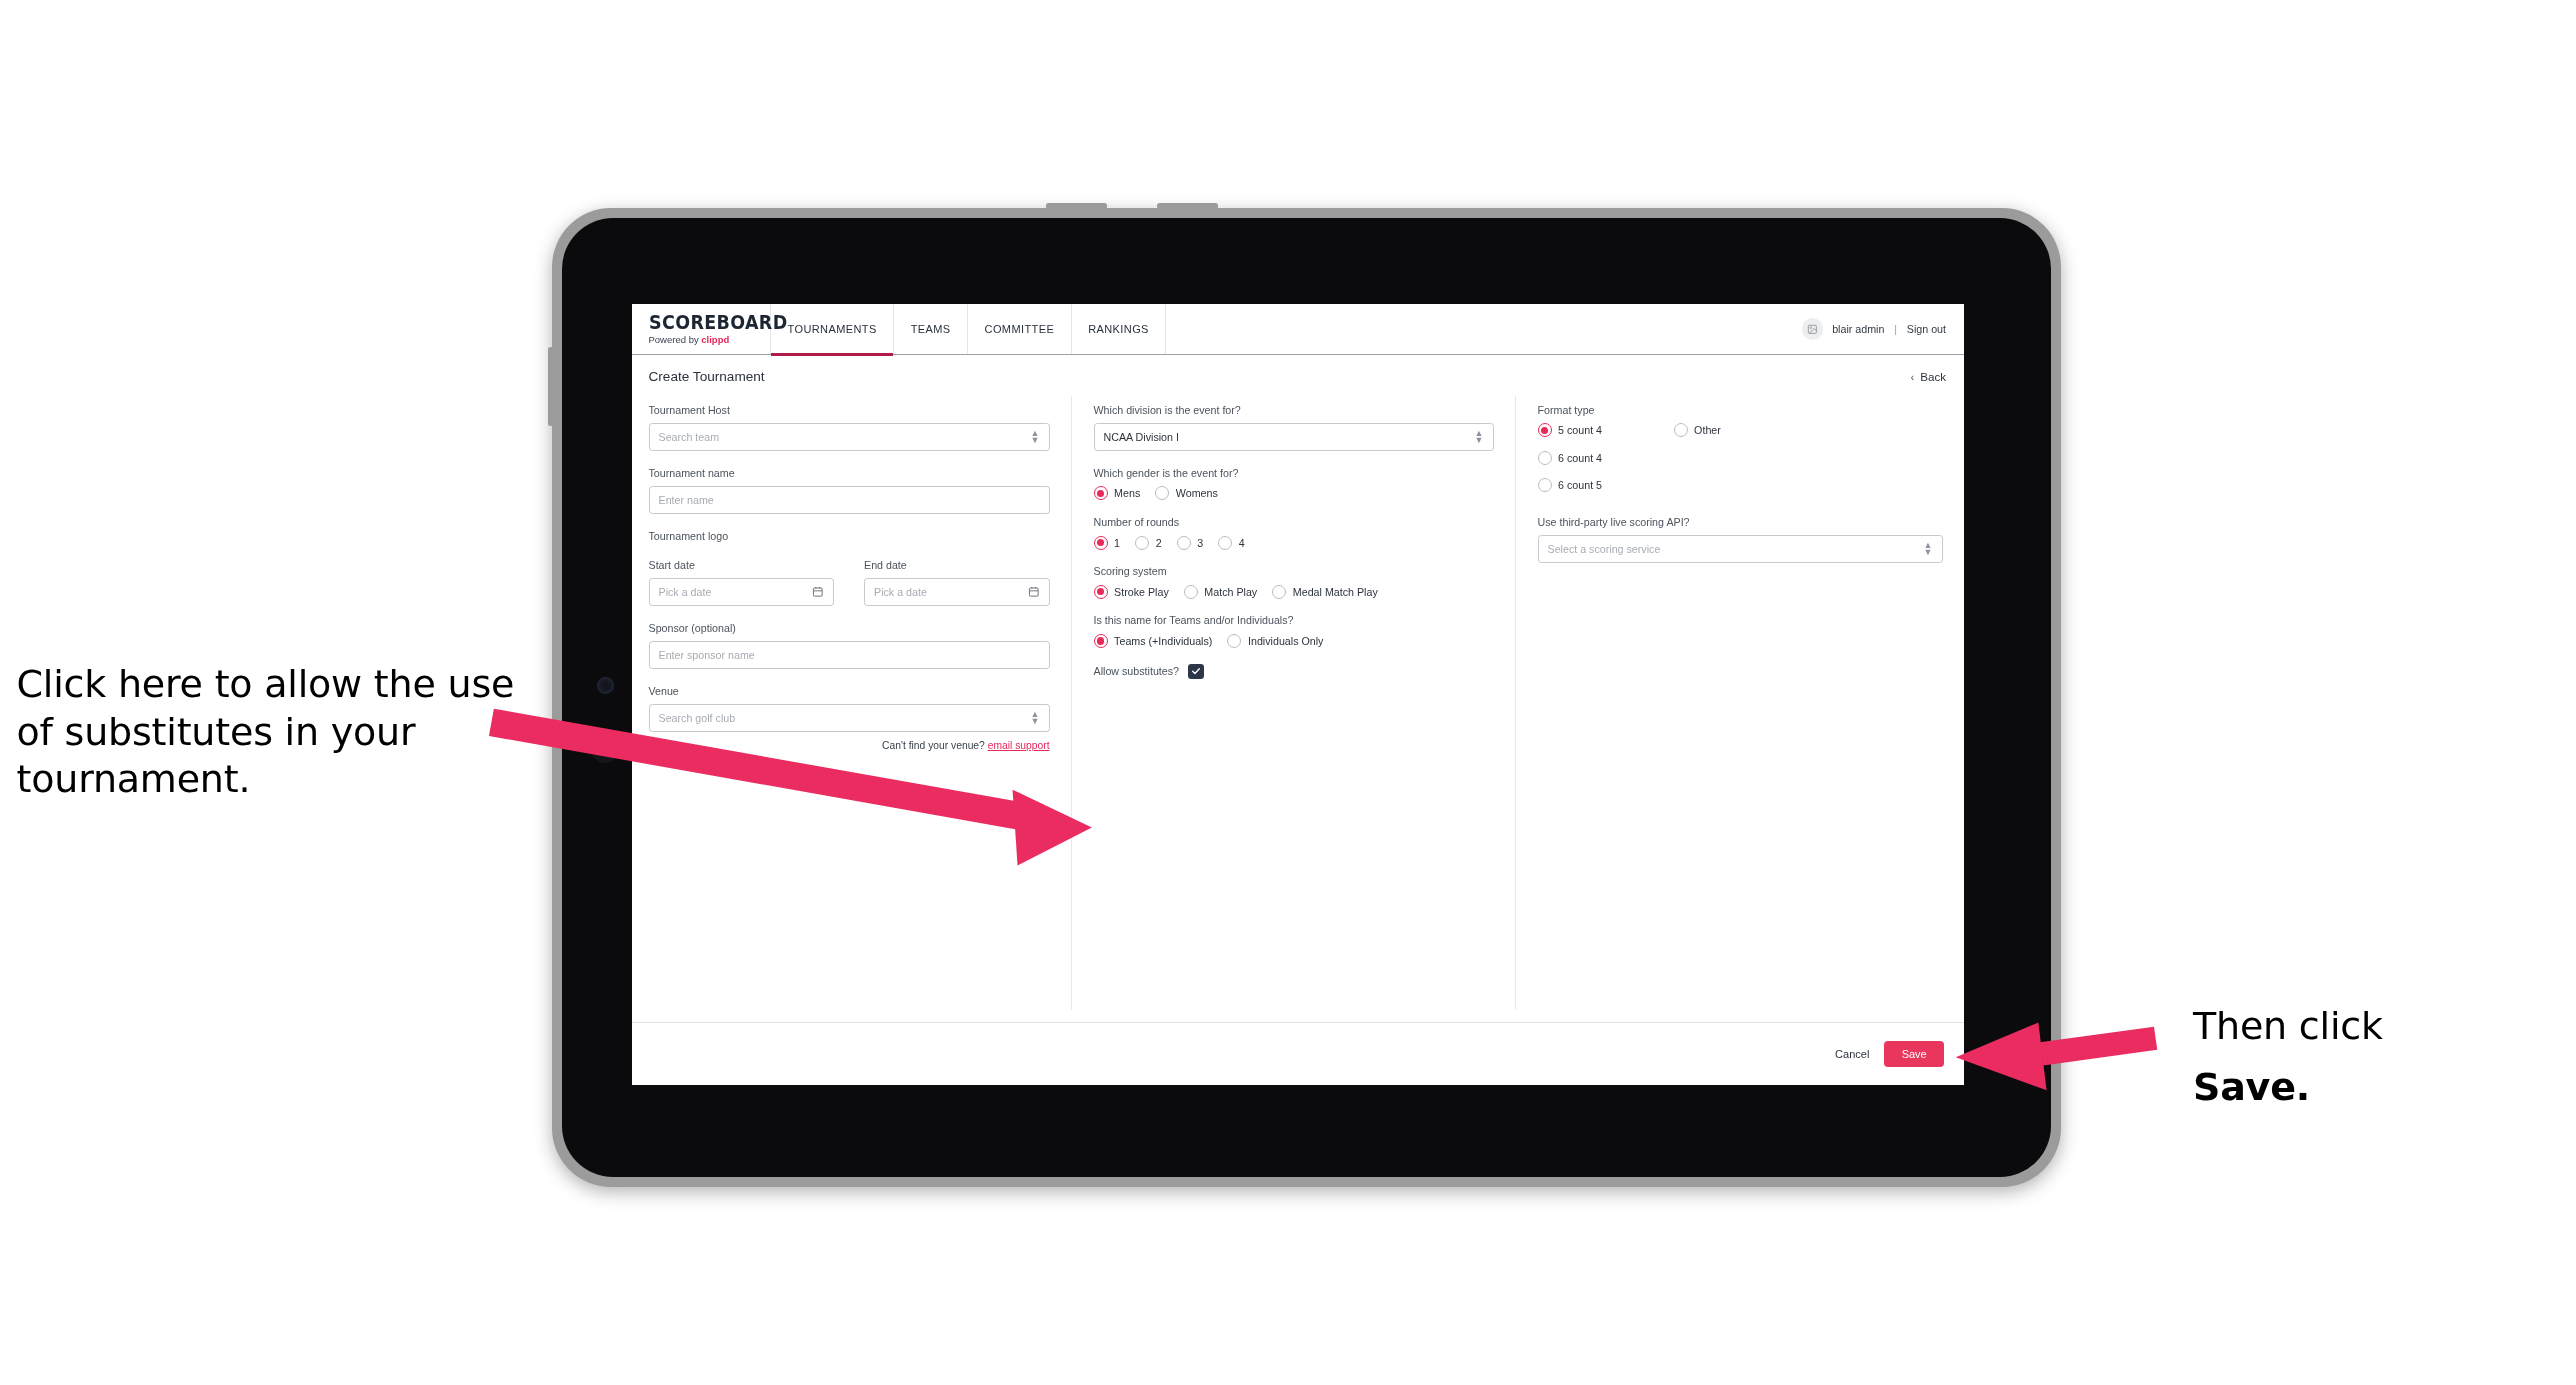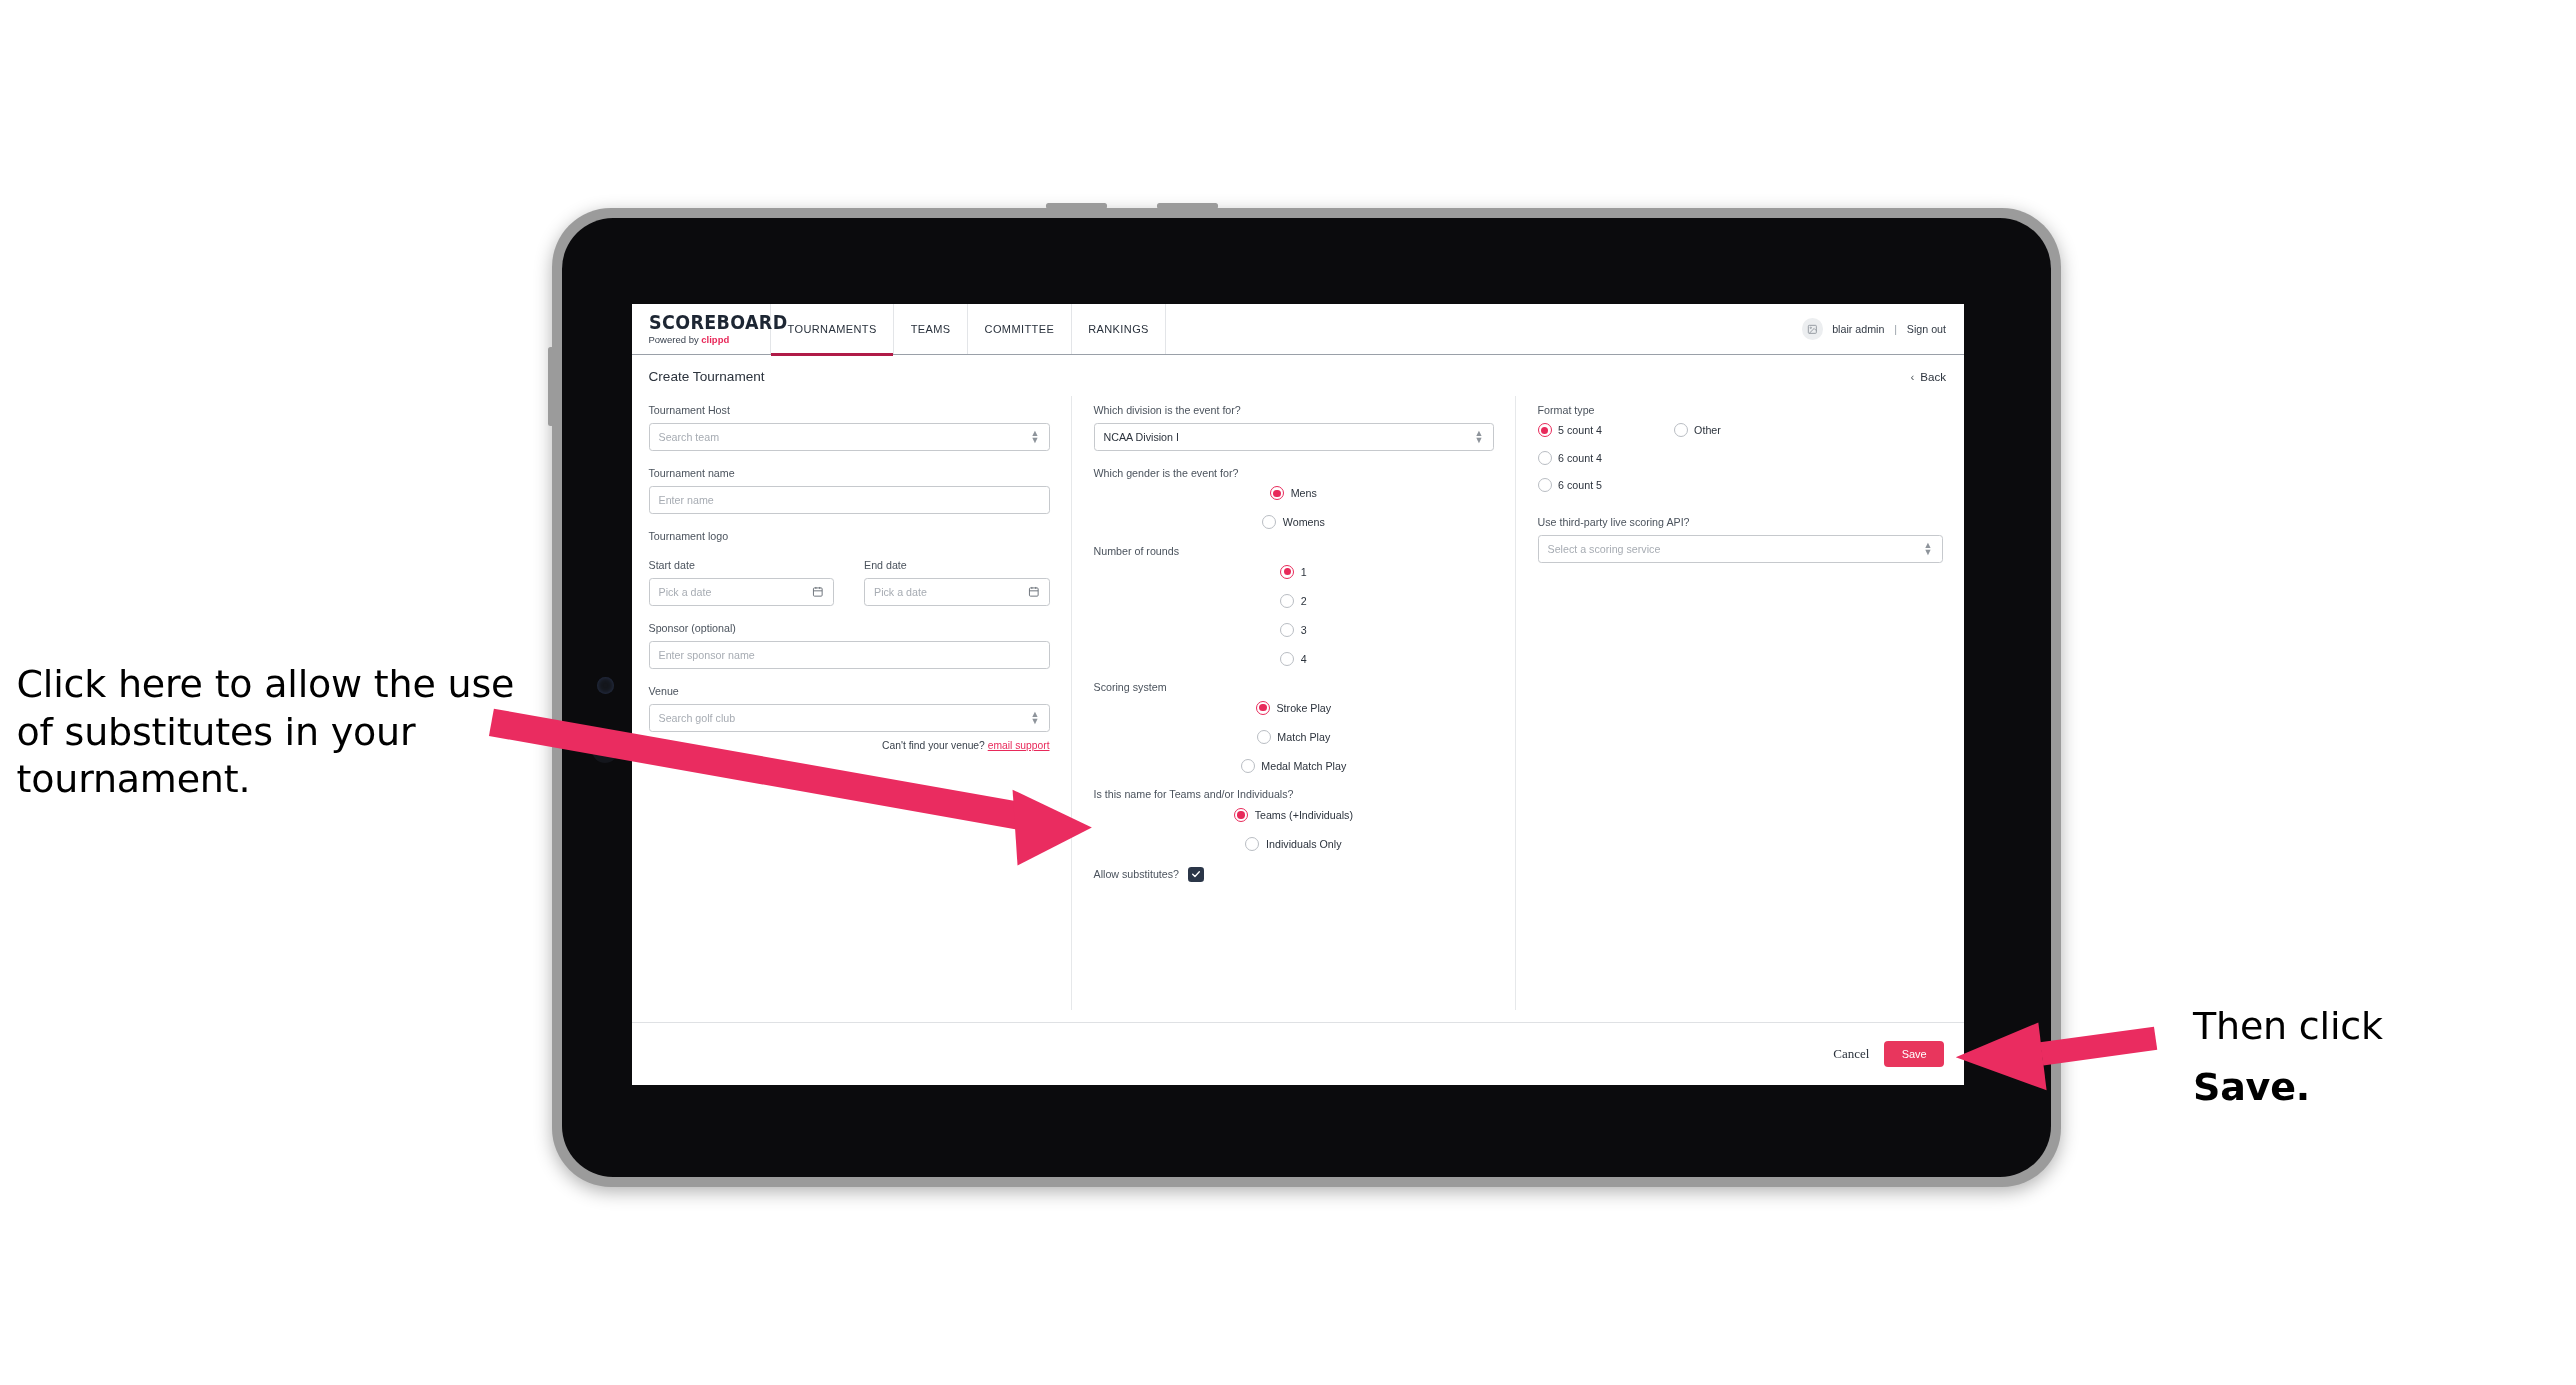--- a/index.html
+++ b/index.html
@@ -155,21 +155,21 @@
   .date-row { display: flex; gap: 30px; }
   .date-col { width: 104px; flex: 1; }
   .cal-ico { margin-left: auto; width: 11.6px; height: 11.6px; color: #6d737a; }
 
   .helper {
     font-size: 10.3px; color: #3a424c; text-align: right; margin-top: 7.4px;
   }
   .helper a { color: #e8295a; text-decoration: underline; }
 
   
-  .radio-row { display: flex; align-items: center; gap: 15px; flex-wrap: wrap; flex-direction: column; }
+  .radio-row { display: flex; align-items: center; gap: 15px; flex-wrap: wrap; }
   .radio {
     display: flex; align-items: center; gap: 6.6px; cursor: pointer;
     font-size: 10.7px; color: #2c333d;
   }
   .dot {
     width: 14px; height: 14px; border-radius: 50%;
     border: 1.3px solid #b9bdc3; background: #fff;
     display: flex; align-items: center; justify-content: center; flex: none;
   }
   .dot.on { border-color: #e8295a; }
@@ -191,21 +191,21 @@
   }
   .checkbox svg { width: 10px; height: 10px; }
 
   
   .app-footer {
     position: absolute; left: 0; right: 0; bottom: 0; height: 63px;
     border-top: 0.8px solid #dfe1e4;
     display: flex; align-items: center; justify-content: flex-end;
     gap: 15px; padding-right: 20px; background: #fff;
   }
-  .cancel-btn { font-size: 13px; color: #2c333d; cursor: pointer; font-family: Liberation Serif, serif; }
+  .cancel-btn { font-size: 11px; color: #2c333d; cursor: pointer; }
   .save-btn {
     background: #e8365d; color: #fff; font-size: 11px;
     padding: 7.4px 17.3px; border-radius: 4.1px; cursor: pointer;
   }
 
   
   .anno {
     position: absolute; color: #000;
     font-family: "DejaVu Sans", sans-serif;
   }

